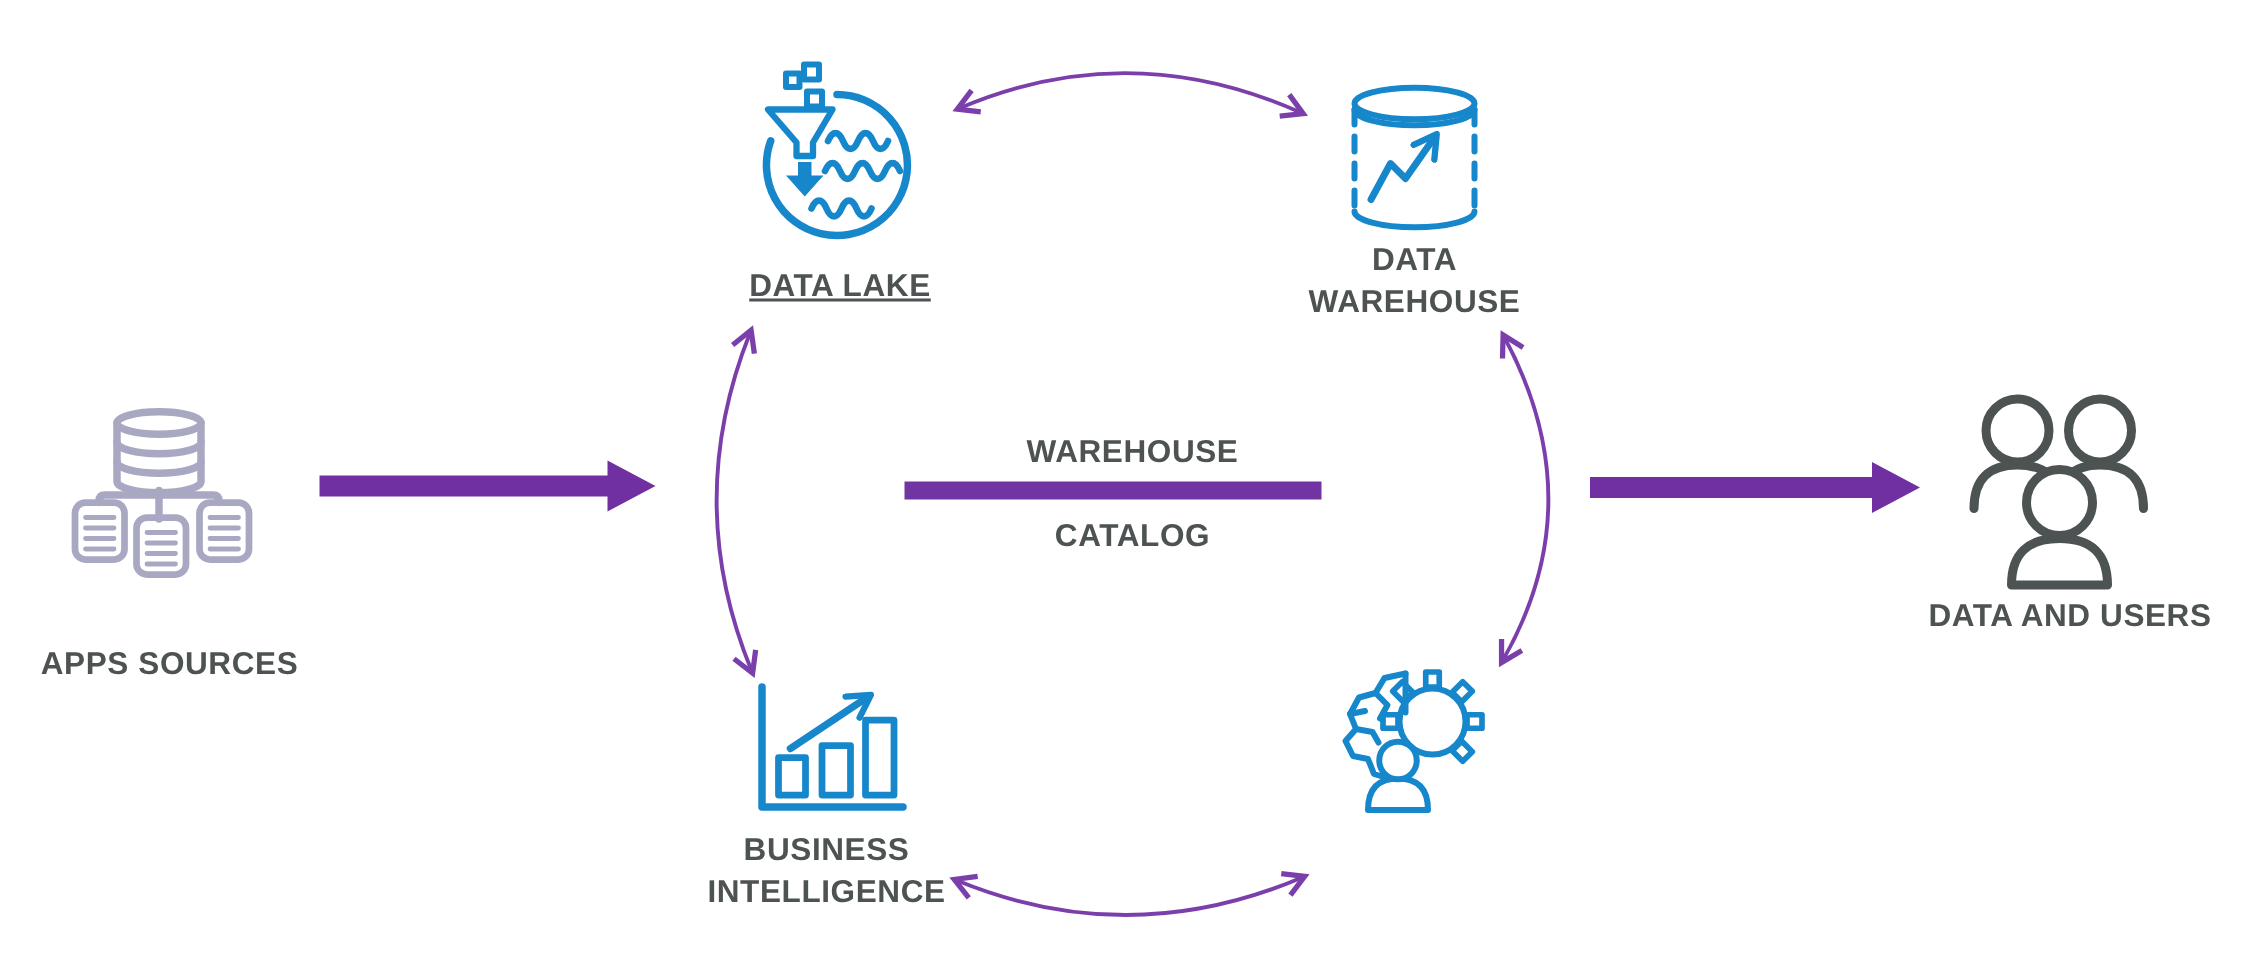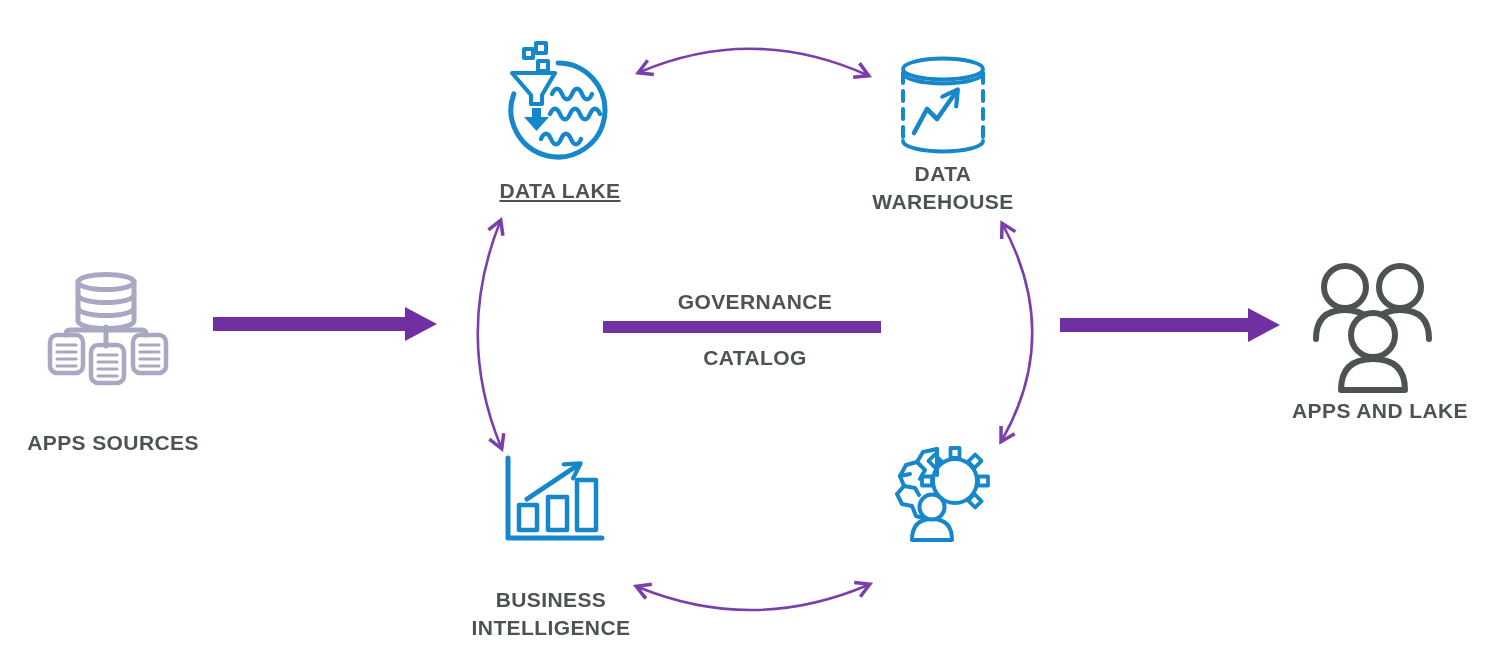--- a/index.html
+++ b/index.html
@@ -86,39 +86,39 @@
       <ellipse cx="45" cy="14" rx="40" ry="10.5"></ellipse>
       <path d="M5,18 a40,10.5 0 0 0 80,0"></path>
       <path d="M5,18 V86" stroke-dasharray="10 8"></path>
       <path d="M85,18 V86" stroke-dasharray="10 8"></path>
       <path d="M5,86 a40,10.5 0 0 0 80,0"></path>
       <path d="M16,78 L29,54 L39,64 L58,37" stroke-width="4.6" marker-end="url(#ahb)"></path>
     </svg>
   </div>
   <div class="lbl" style="left:863px;top:160px;width:160px;">DATA WAREHOUSE</div>
 
-  <div class="lbl" style="left:630px;top:288px;width:250px;">GOVERNANCE</div>
+  <div class="lbl" style="left:630px;top:288px;width:250px;">WAREHOUSE</div>
   <div class="gov-bar"></div>
   <div class="lbl" style="left:630px;top:344px;width:250px;">CATALOG</div>
 
   <div class="icon-box" style="left:502px;top:452px;width:104px;height:92px;">
     <svg width="104" height="92" viewBox="0 0 104 92" fill="none" stroke="#1787CB" stroke-width="4.5" stroke-linejoin="round" stroke-linecap="round">
       <defs>
         <marker id="ahb2" viewBox="0 0 10 10" refX="6.5" refY="5" markerWidth="4.2" markerHeight="4.2" orient="auto">
           <path d="M1,1 L8,5 L1,9" fill="none" stroke="#1787CB" stroke-width="2"></path>
         </marker>
       </defs>
       <path d="M6,6 V86 H100" stroke-width="5"></path>
       <rect x="17" y="53" width="18" height="25"></rect>
       <rect x="46" y="45" width="19" height="33"></rect>
       <rect x="75" y="28" width="19" height="50"></rect>
       <path d="M25,47 L76,13" stroke-width="5" marker-end="url(#ahb2)"></path>
     </svg>
   </div>
-  <div class="lbl" style="left:458px;top:586px;width:186px;text-align:center;">BUSINESS INTELLIGENCE</div>
+  <div class="lbl" style="left:458px;top:553px;width:186px;text-align:center;">BUSINESS INTELLIGENCE</div>
 
   <div class="icon-box" style="left:885px;top:443px;width:105px;height:105px;">
     <svg width="105" height="105" viewBox="0 0 105 105" fill="none" stroke="#1787CB" stroke-width="4" stroke-linejoin="round" stroke-linecap="round">
 
       <path d="M52,6 L38,9 L32,19 L21,22 L15,33 L19,43 L12,51 L17,61 L27,63 L31,73 L41,76"></path>
       <path d="M52,6 V32"></path>
       <path d="M32,19 L40,27 L35,36"></path>
       <path d="M19,43 L30,45 L34,52"></path>
       <path d="M15,33 L25,31"></path>
 
@@ -142,15 +142,15 @@
   <div class="icon-box" style="left:1308px;top:262px;width:130px;height:132px;">
     <svg width="130" height="132" viewBox="0 0 130 132" fill="none" stroke="#4D5352" stroke-width="6" stroke-linejoin="round" stroke-linecap="round">
       <circle cx="37" cy="25" r="21"></circle>
       <path d="M8,77 Q8,48 37,48 Q66,48 66,77"></path>
       <circle cx="92" cy="25" r="21"></circle>
       <path d="M64,77 Q64,48 92,48 Q121,48 121,77"></path>
       <path d="M33,128 Q33,97 65,97 Q97,97 97,128 Z" fill="#ffffff"></path>
       <circle cx="65" cy="73" r="22" fill="#ffffff"></circle>
     </svg>
   </div>
-  <div class="lbl" style="left:1250px;top:397px;width:260px;">APPS AND LAKE</div>
+  <div class="lbl" style="left:1250px;top:397px;width:260px;">DATA AND USERS</div>
 
 </div>
 
 </body></html>

